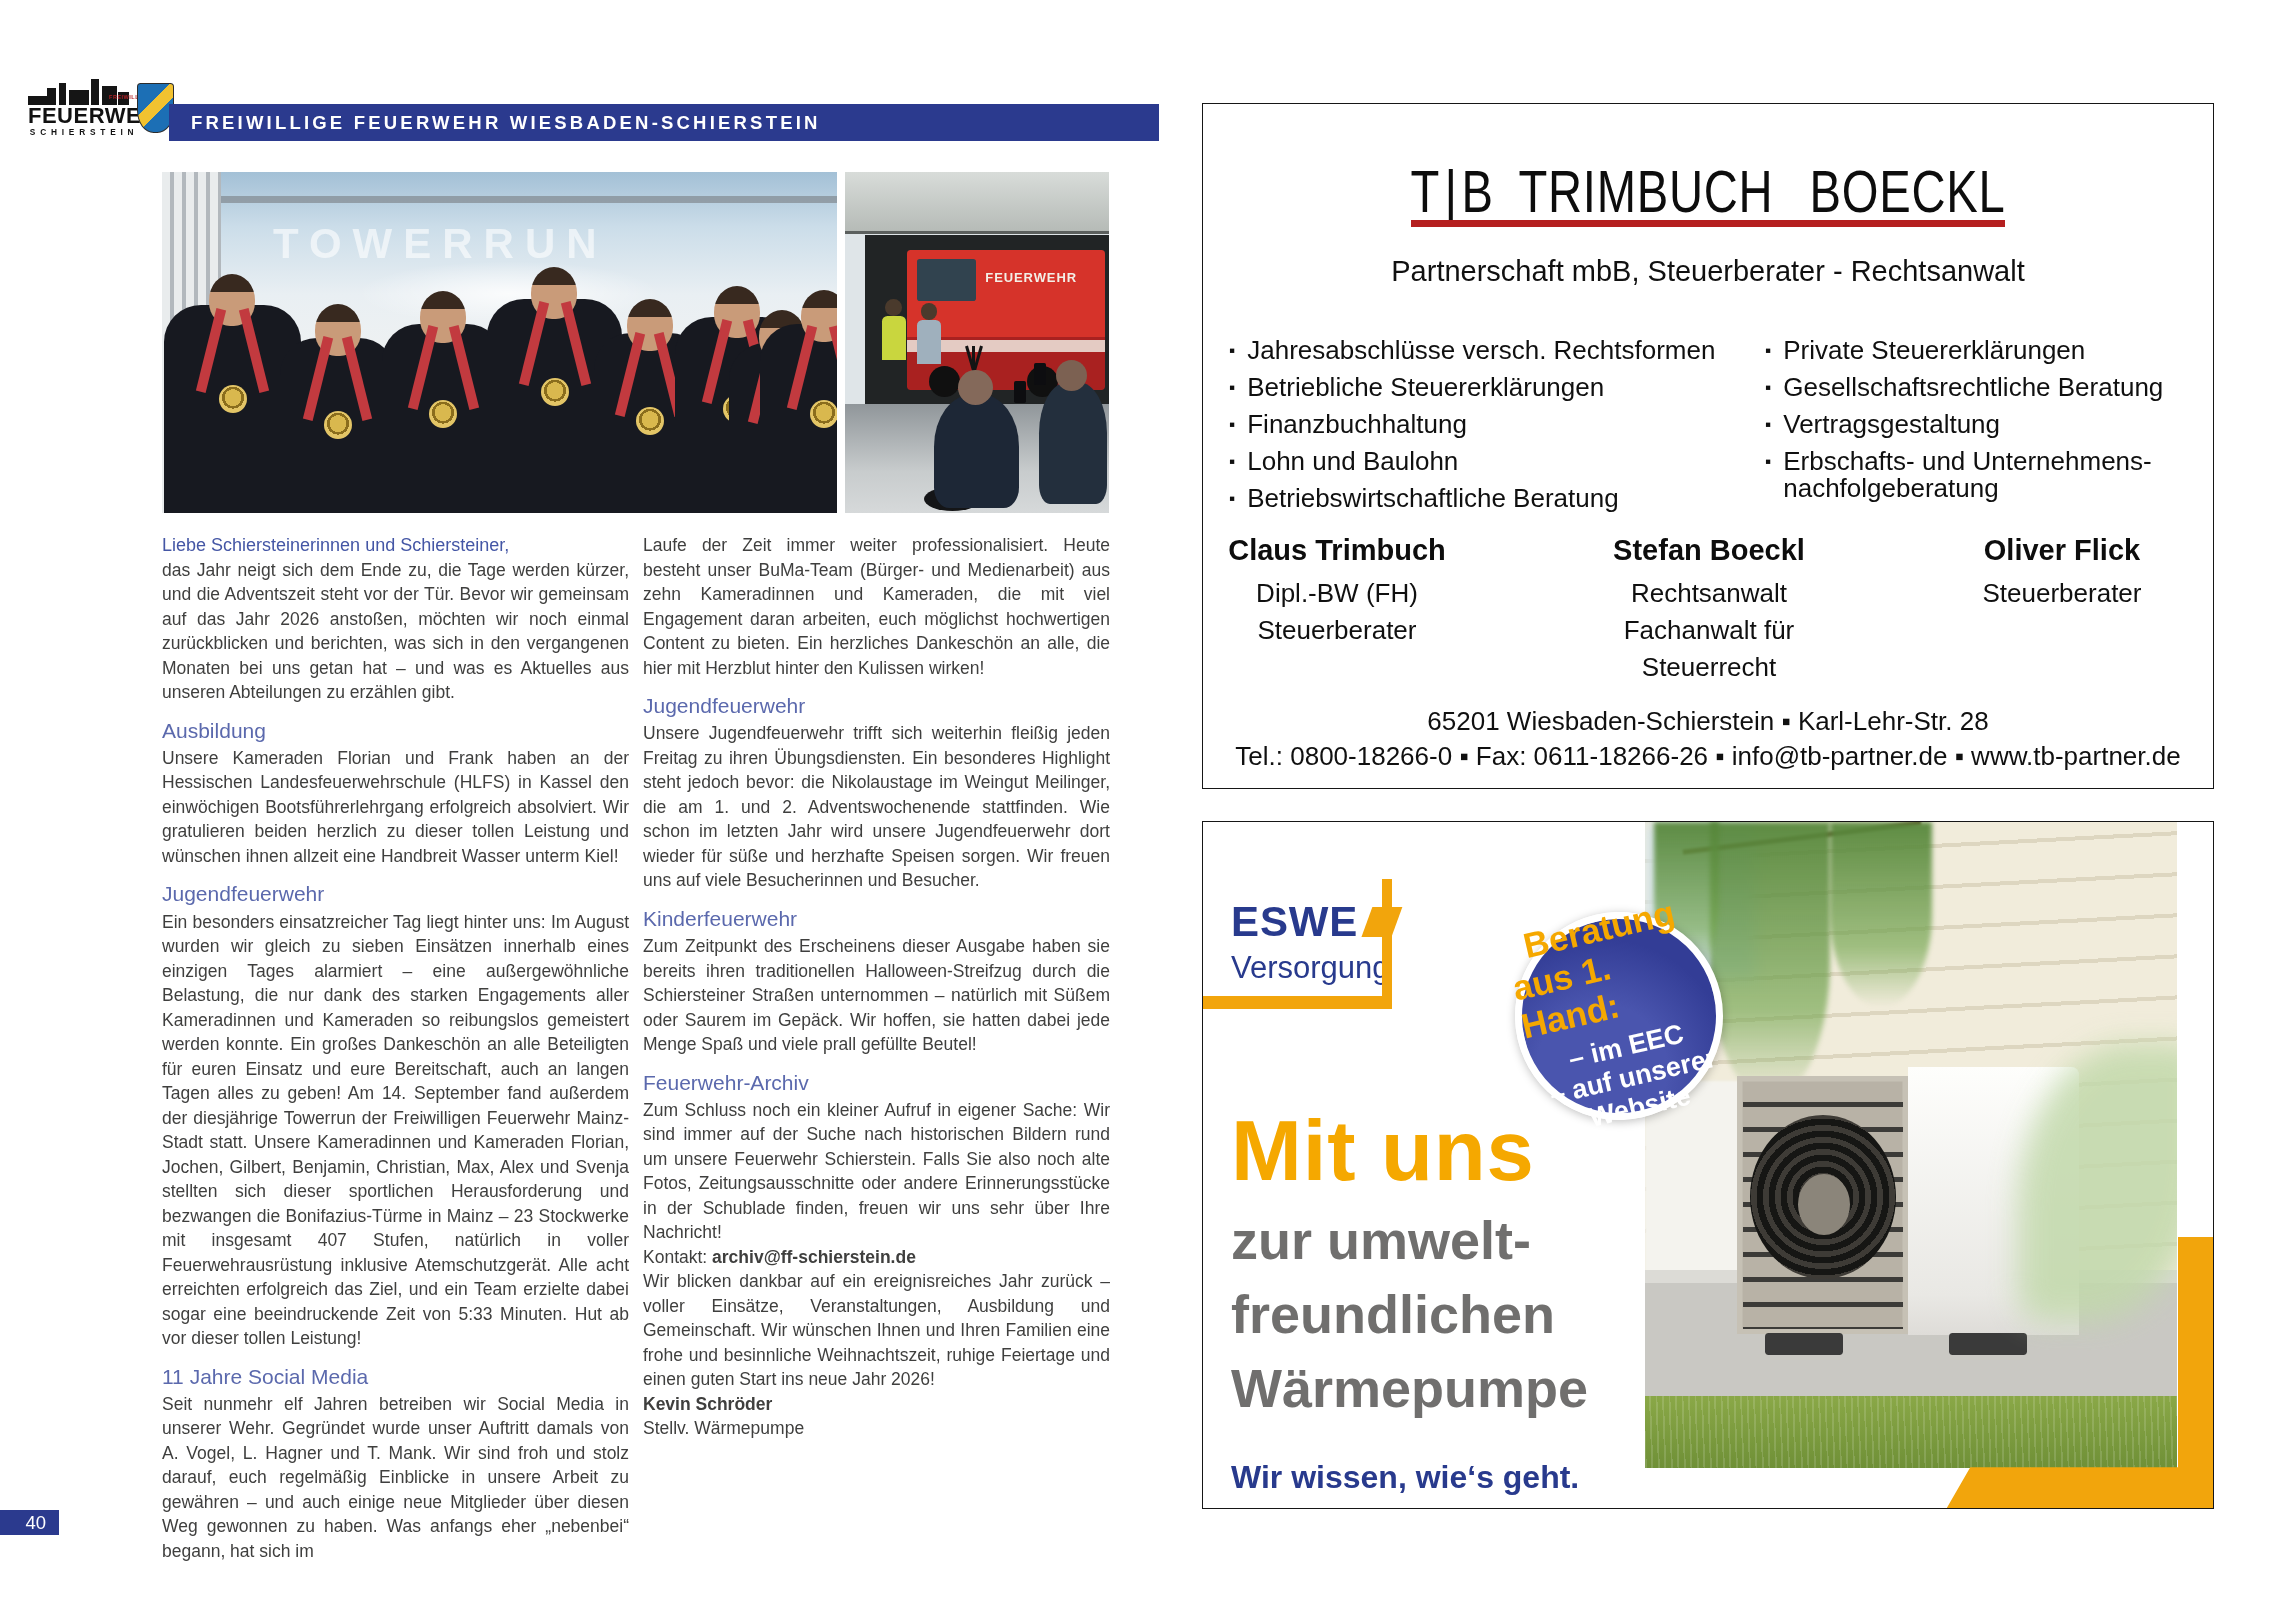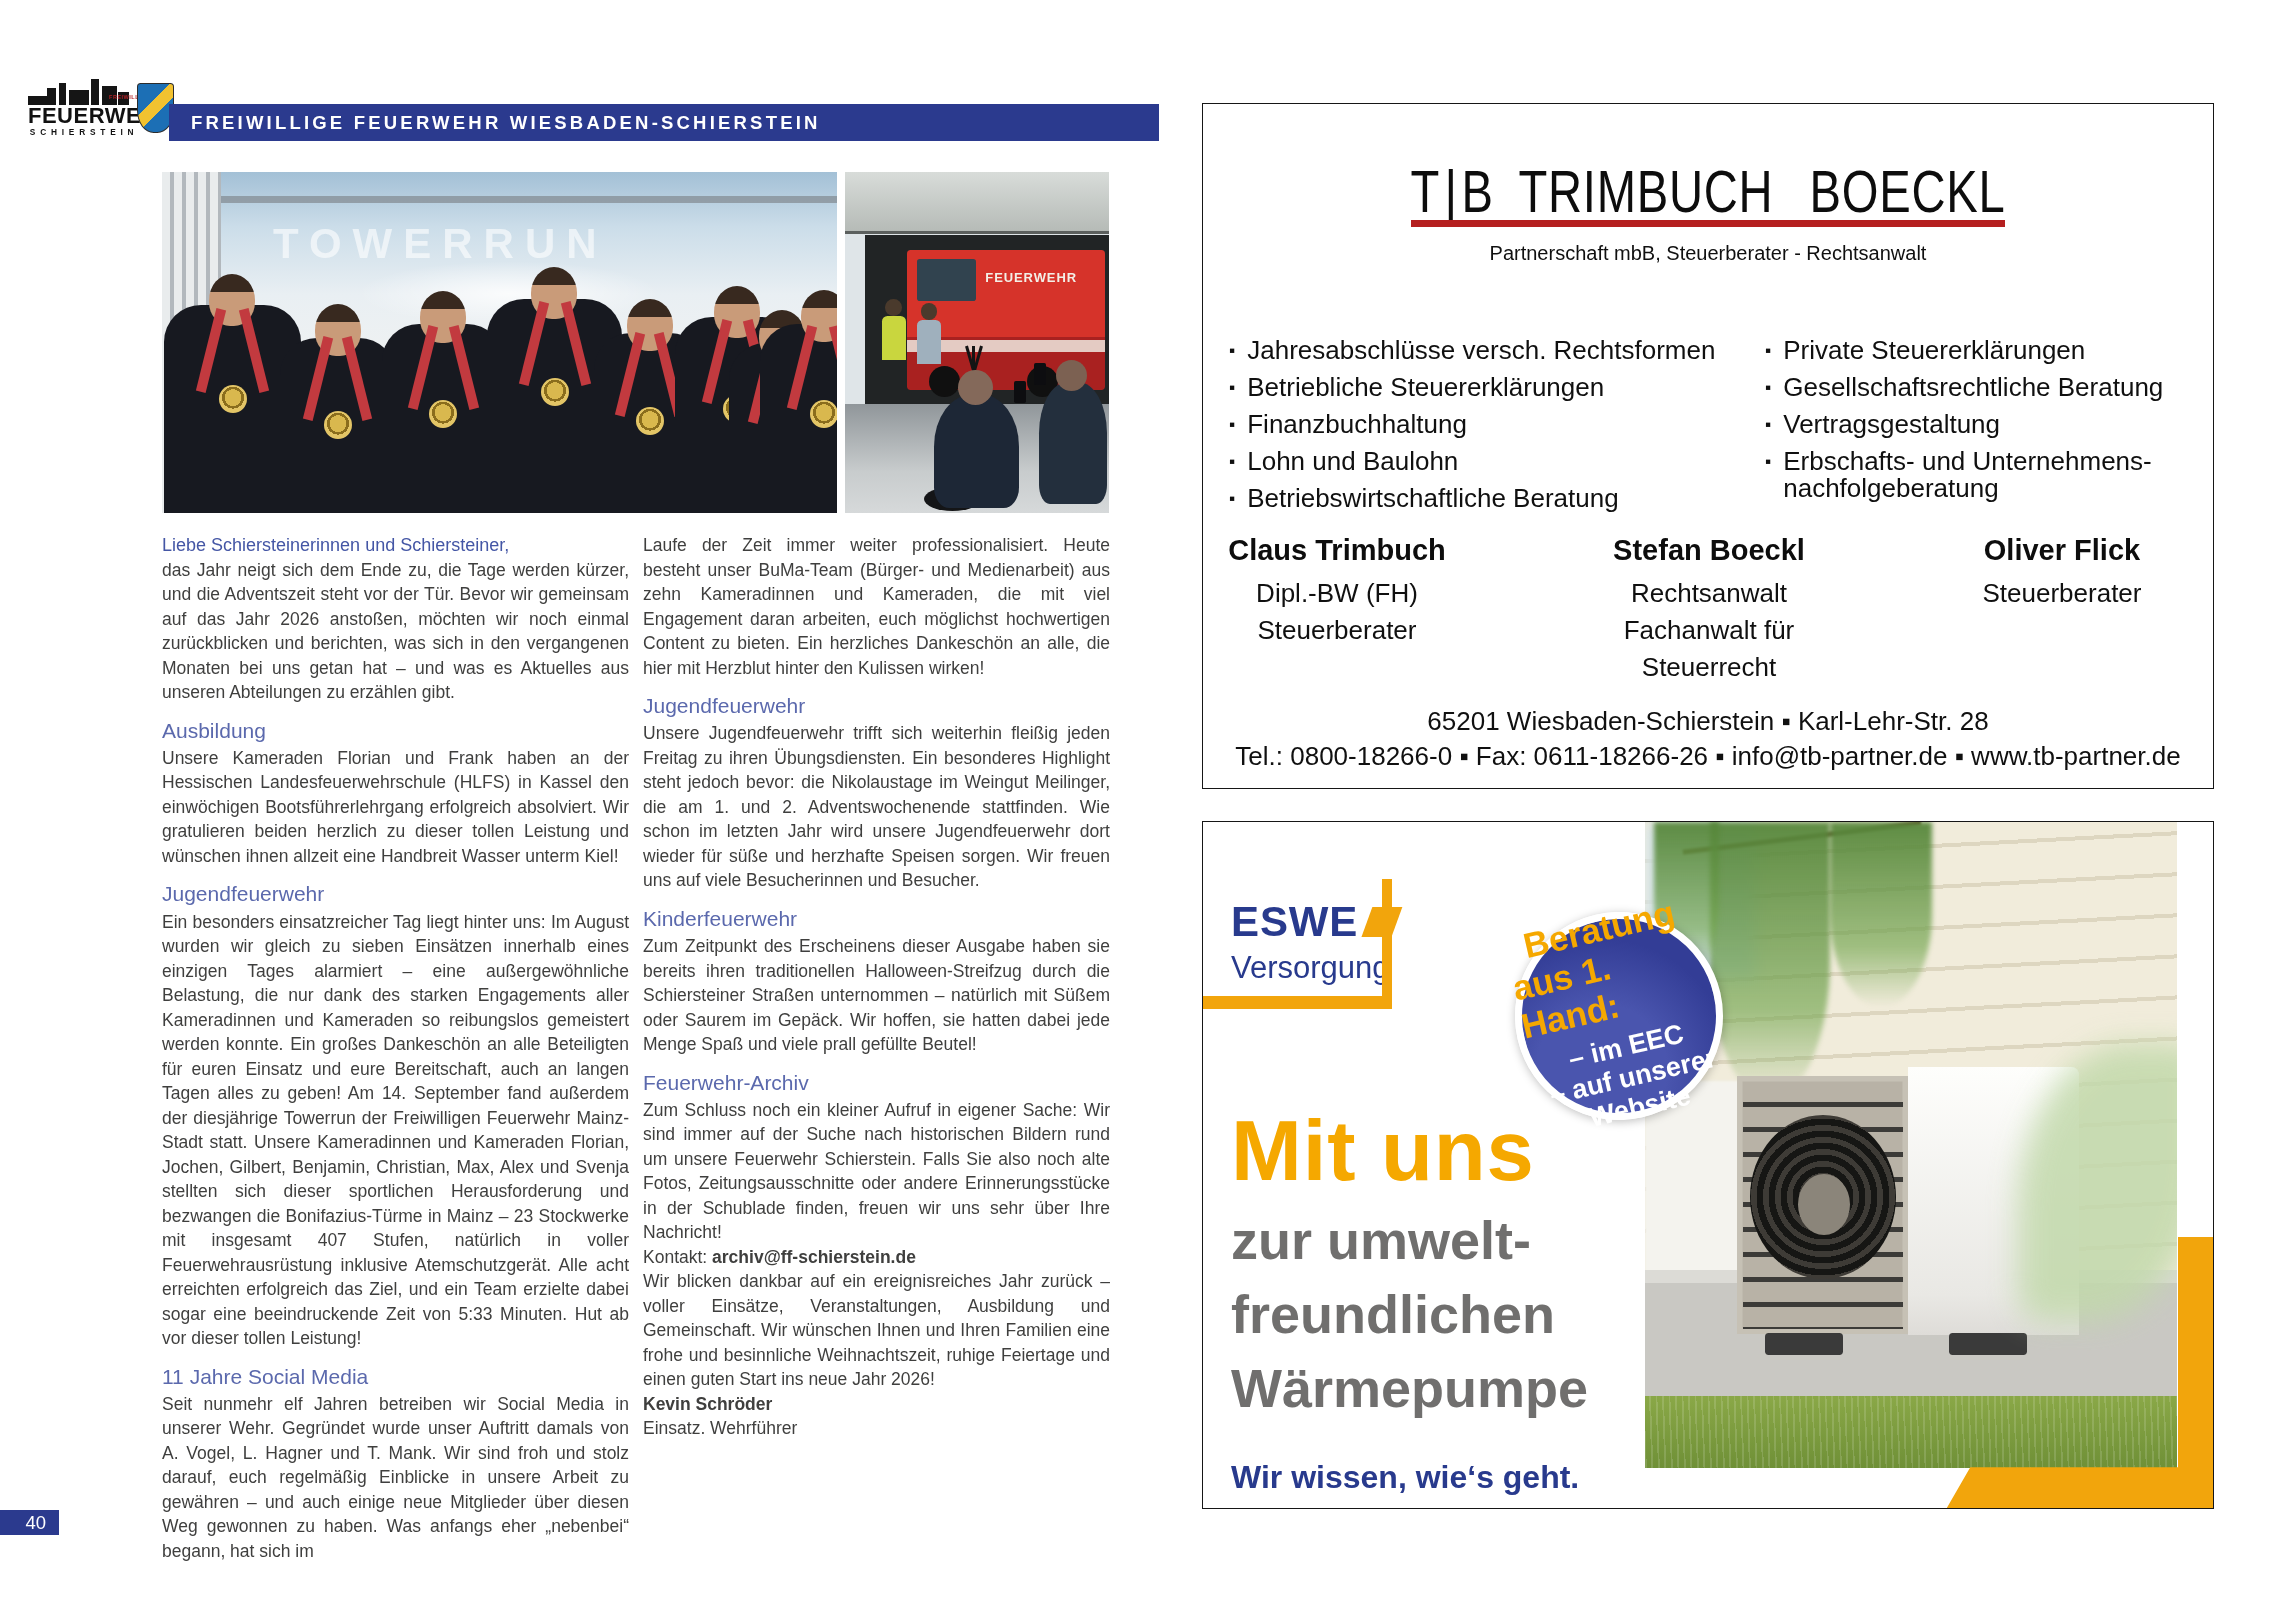--- a/index.html
+++ b/index.html
@@ -70,21 +70,21 @@
   .sig{margin-top:25px;}
   .signame{margin-top:25px;font-weight:bold;}
   .bold{font-weight:bold;}
   
   .tb-ad{left:1202px;top:103px;width:1012px;height:686px;border:1.8px solid #161616;box-sizing:border-box;background:#fff;}
   .tb-title{position:absolute;left:0;top:54px;width:100%;display:flex;justify-content:center;align-items:flex-end;
     transform:scaleX(.8);font-size:59px;font-weight:400;color:#0d0d0d;letter-spacing:0.9px;}
   .tb-bar{width:4.6px;height:55px;background:#0d0d0d;margin:0 11px 1.8px 11px;}
   .tb-name{margin-left:31px;word-spacing:28px;}
   .tb-underline{position:absolute;left:50%;top:116px;width:594px;height:6.5px;margin-left:-297px;background:#b51f1f;}
-  .tb-subtitle{position:absolute;left:0;top:138px;width:100%;text-align:center;font-size:20px;color:#101010;}
+  .tb-subtitle{position:absolute;left:0;top:151px;width:100%;text-align:center;font-size:29px;color:#101010;}
   .tb-col{position:absolute;top:233px;font-size:26px;color:#101010;}
   .tb-col-l{left:26px;width:522px;}
   .tb-col-r{left:562px;width:436px;}
   .tb-item{display:flex;margin-bottom:10px;line-height:27px;}
   .tb-item .bullet{font-size:17.5px;line-height:27px;margin-right:12px;color:#101010;}
   .tb-people{position:absolute;top:430px;left:0;width:100%;height:157px;}
   .tb-person{position:absolute;top:0;width:268px;text-align:center;}
   .tb-person .pname{font-weight:bold;font-size:29px;color:#0d0d0d;}
   .tb-person .pdet{margin-top:8.3px;font-size:26px;line-height:37px;color:#101010;}
   .tb-p1{left:0;}
@@ -275,21 +275,21 @@
   <p>Laufe der Zeit immer weiter professionalisiert. Heute besteht unser BuMa-Team (Bürger- und Medienarbeit) aus zehn Kameradinnen und Kameraden, die mit viel Engagement daran arbeiten, euch möglichst hochwertigen Content zu bieten. Ein herzliches Dankeschön an alle, die hier mit Herzblut hinter den Kulissen wirken!</p>
   <h3>Jugendfeuerwehr</h3>
   <p>Unsere Jugendfeuerwehr trifft sich weiterhin fleißig jeden Freitag zu ihren Übungsdiensten. Ein besonderes Highlight steht jedoch bevor: die Nikolaustage im Weingut Meilinger, die am 1. und 2. Adventswochenende stattfinden. Wie schon im letzten Jahr wird unsere Jugendfeuerwehr dort wieder für süße und herzhafte Speisen sorgen. Wir freuen uns auf viele Besucherinnen und Besucher.</p>
   <h3>Kinderfeuerwehr</h3>
   <p>Zum Zeitpunkt des Erscheinens dieser Ausgabe haben sie bereits ihren traditionellen Halloween-Streifzug durch die Schiersteiner Straßen unternommen – natürlich mit Süßem oder Saurem im Gepäck. Wir hoffen, sie hatten dabei jede Menge Spaß und viele prall gefüllte Beutel!</p>
   <h3>Feuerwehr-Archiv</h3>
   <p><span>Zum Schluss noch ein kleiner Aufruf in eigener Sache: Wir sind immer auf der Suche nach historischen Bildern rund um unsere Feuerwehr Schierstein. Falls Sie also noch alte Fotos, Zeitungsausschnitte oder andere Erinnerungsstücke in der Schublade finden, freuen wir uns sehr über Ihre Nachricht!</span>
   <br><span>Kontakt: </span><span class="bold">archiv@ff-schierstein.de</span></p>
   <p class="sig">Wir blicken dankbar auf ein ereignisreiches Jahr zurück – voller Einsätze, Veranstaltungen, Ausbildung und Gemeinschaft. Wir wünschen Ihnen und Ihren Familien eine frohe und besinnliche Weihnachtszeit, ruhige Feiertage und einen guten Start ins neue Jahr 2026!</p>
   <p class="signame">Kevin Schröder</p>
-  <p>Einsatz. Wehrführer</p>
+  <p>Stellv. Wärmepumpe</p>
 </div>
 
 <div class="abs tb-ad">
   <div class="tb-title">
     <span>T</span>
     <span class="tb-bar"></span>
     <span>B</span>
     <span class="tb-name">TRIMBUCH BOECKL</span>
   </div>
   <div class="tb-underline"></div>

